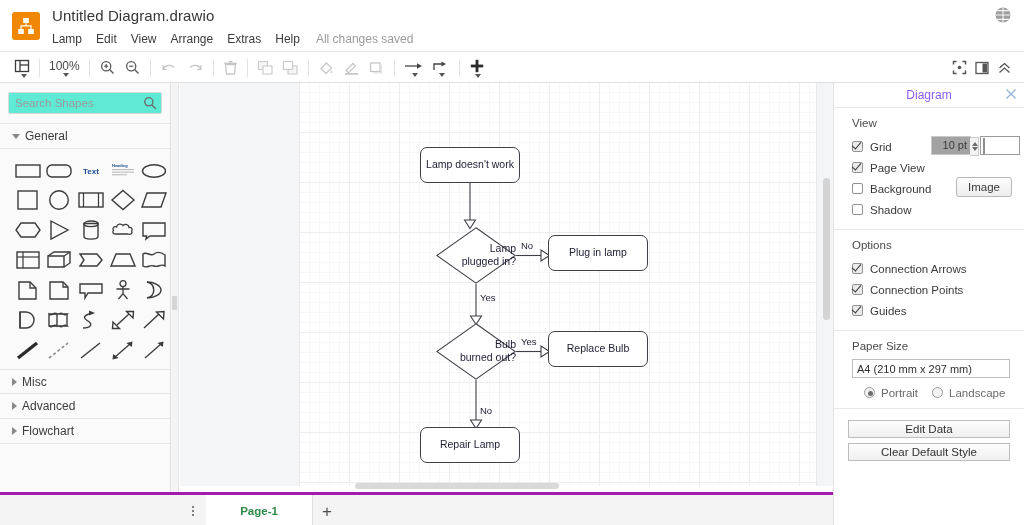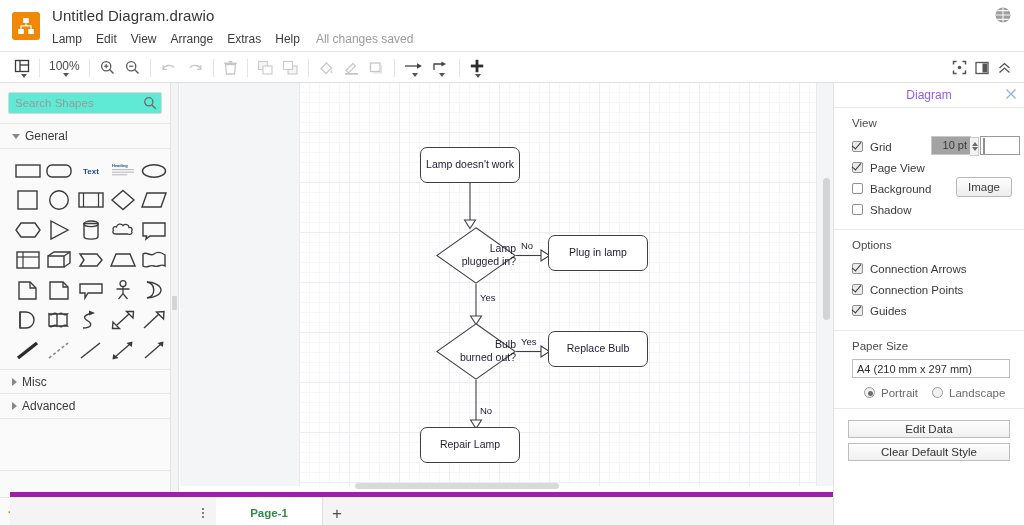--- a/index.html
+++ b/index.html
@@ -77,21 +77,21 @@
   .dnode .dtxt { position:absolute; left:0; width:100%; text-align:right; font-size:10.5px; color:#1c1c33; line-height:1.25; }
   .edgelbl { position:absolute; font-size:9.5px; color:#1c1c33; background:transparent; }
 
   
   .vscroll { position:absolute; left:820px; top:83px; width:13px; height:403px; background:transparent; }
   .vthumb { position:absolute; left:3px; top:95px; width:7px; height:142px; background:#d4d4d4; border-radius:4px; }
   .hscroll { position:absolute; left:180px; top:481px; width:653px; height:10px; background:transparent; }
   .hthumb { position:absolute; left:175px; top:2px; width:204px; height:6px; background:#d9d9d9; border-radius:3px; }
 
   
-  .footer { position:absolute; left:10px; top:492px; width:833px; height:33px; background:#f4f4f4; border-top:5px solid #a21caf;text-align:center; }
+  .footer { position:absolute; left:0; top:492px; width:833px; height:33px; background:#f4f4f4; border-top:3px solid #a21caf;text-align:center; }
   .dotsbtn { position:absolute; left:182px; top:0; width:22px; height:32px; display:flex; align-items:center; justify-content:center; cursor:default; }
   .dots { width:2px; }
   .dot { width:2px; height:2px; background:#5a5a5a; margin:2px 0; border-radius:50%; }
   .pagetab { position:absolute; left:206px; top:0; width:107px; height:32px; background:#fff; border-right:1px solid #e0e0e0;
              display:flex; align-items:center; justify-content:center; cursor:default; }
   .pagetab .ptxt { font-size:11.5px; color:#2e8b49; font-weight:bold; }
   .addpage { position:absolute; left:313px; top:0; width:28px; height:32px; display:flex; align-items:center; justify-content:center; cursor:default; }
   .addpage .plus { font-size:17px; color:#4d4d4d; line-height:1; }
 
   
@@ -520,20 +520,24 @@
     </div>
 
     <div class="sectionhead" style="border-top:1px solid #e6e6e6;">
       <span class="tri tri-right"></span>
       <span class="lbl">Misc</span>
     </div>
     <div class="sectionhead">
       <span class="tri tri-right"></span>
       <span class="lbl">Advanced</span>
     </div>
+    <div class="sectionhead">
+      <span class="tri tri-right"></span>
+      <span class="lbl">Flowchart</span>
+    </div>
     <div class="emptyblock"></div>
 
     <div class="moreshapes">
       <span class="pl">+</span>
       <span class="mslbl">More Shapes...</span>
     </div>
   </div>
 
   <div class="splitter">
     <div class="grip"></div>

